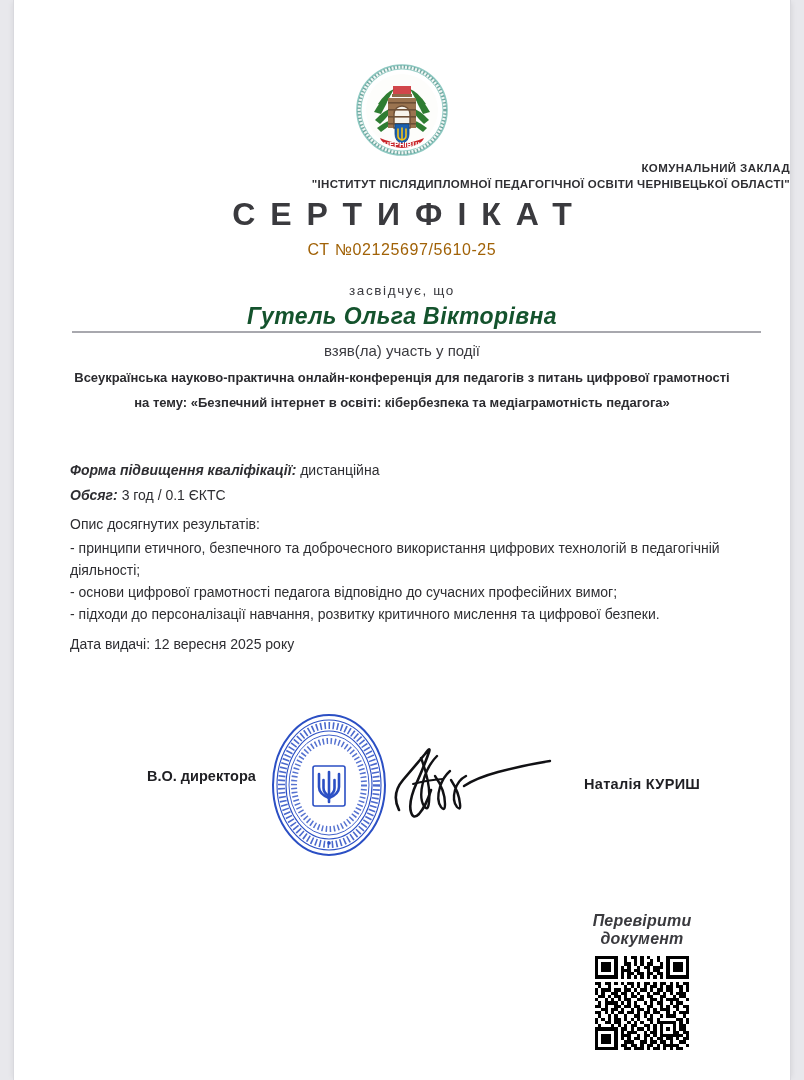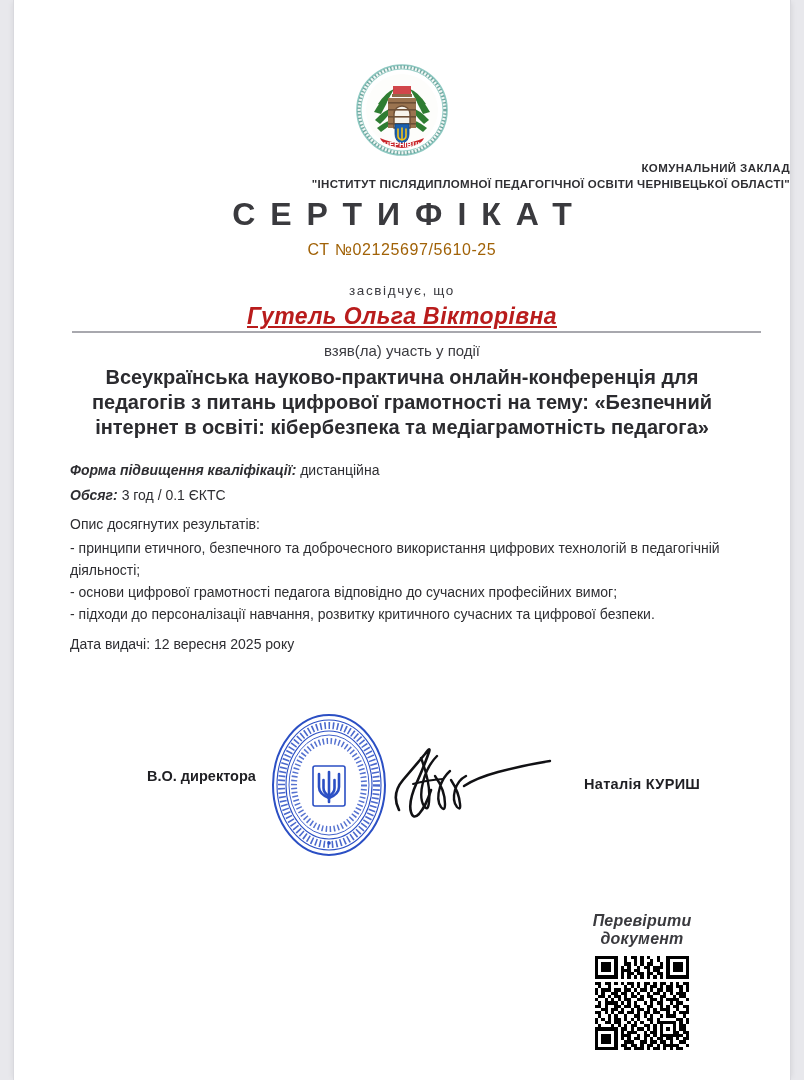--- a/index.html
+++ b/index.html
@@ -99,22 +99,21 @@
   }
   .recipient {
     position: absolute;
     left: 0; right: 0;
     top: 303px;
     text-align: center;
     font-size: 23px;
     font-style: italic;
     font-weight: bold;
     letter-spacing: 0.4px;
-    color: #b91c1c;
-    text-decoration: underline;
+    color: #14532d;
   }
   .rule {
     position: absolute;
     left: 58px;
     top: 331px;
     width: 689px;
     height: 2px;
     background: #a8a8ae;
   }
   .participated {
@@ -126,21 +125,21 @@
     color: #3b3b40;
   }
 
   
   .event-title {
     position: absolute;
     left: 58px;
     right: 58px;
     top: 365px;
     text-align: center;
-    font-size: 20px;
+    font-size: 13px;
     font-weight: bold;
     line-height: 25px;
     color: #2b2b2f;
   }
 
   
   .details {
     position: absolute;
     left: 56px;
     right: 46px;
@@ -315,21 +314,21 @@
         <span class="lbl">Форма підвищення кваліфікації:</span>
         <span class="val">дистанційна</span>
       </div>
       <div class="det-row">
         <span class="lbl">Обсяг:</span>
         <span class="val">3 год / 0.1 ЄКТС</span>
       </div>
       <div class="desc-head">Опис досягнутих результатів:</div>
       <div class="desc-item">- принципи етичного, безпечного та доброчесного використання цифрових технологій в педагогічній діяльності;</div>
       <div class="desc-item">- основи цифрової грамотності педагога відповідно до сучасних професійних вимог;</div>
-      <div class="desc-item">- підходи до персоналізації навчання, розвитку критичного сучасних та цифрової безпеки.</div>
+      <div class="desc-item">- підходи до персоналізації навчання, розвитку критичного мислення та цифрової безпеки.</div>
       <div class="date-row">
         <span class="lbl">Дата видачі:</span>
         <span class="val">12 вересня 2025 року</span>
       </div>
     </div>
 
     <div class="sig-block">
       <div class="sig-left">В.О. директора</div>
 
       <div class="stamp">

